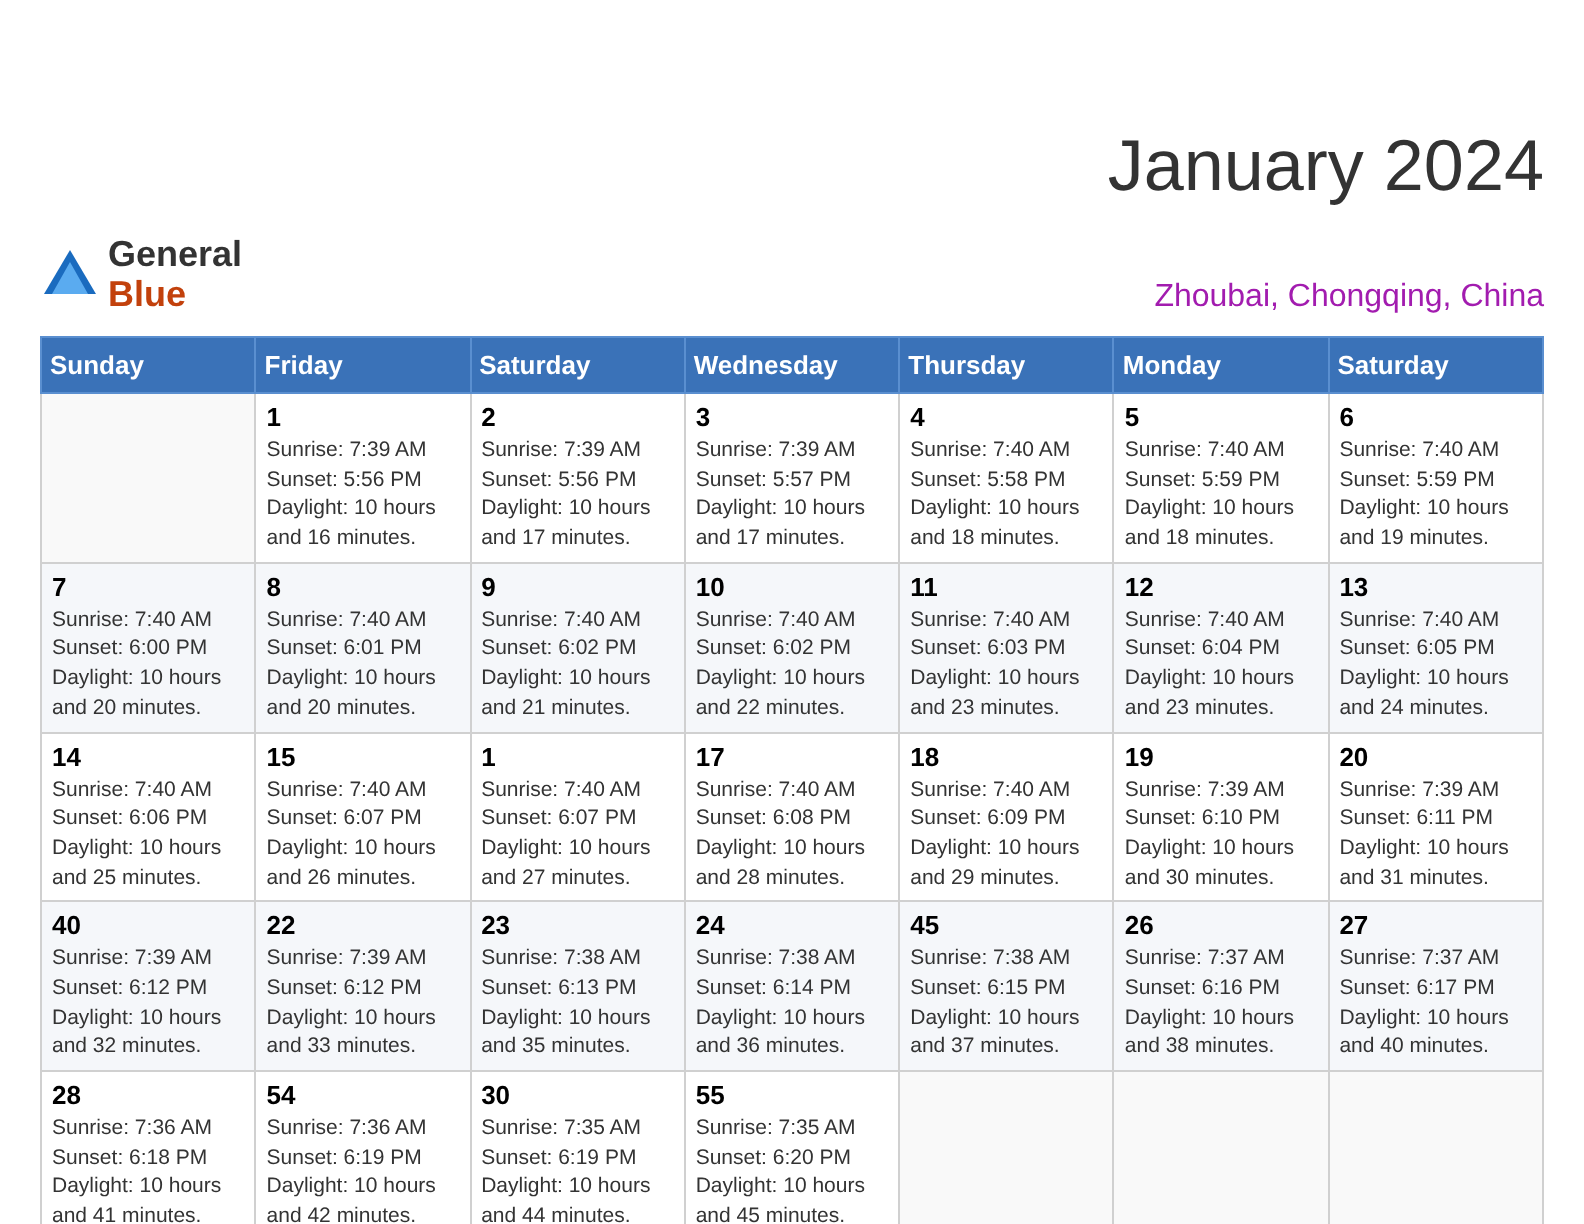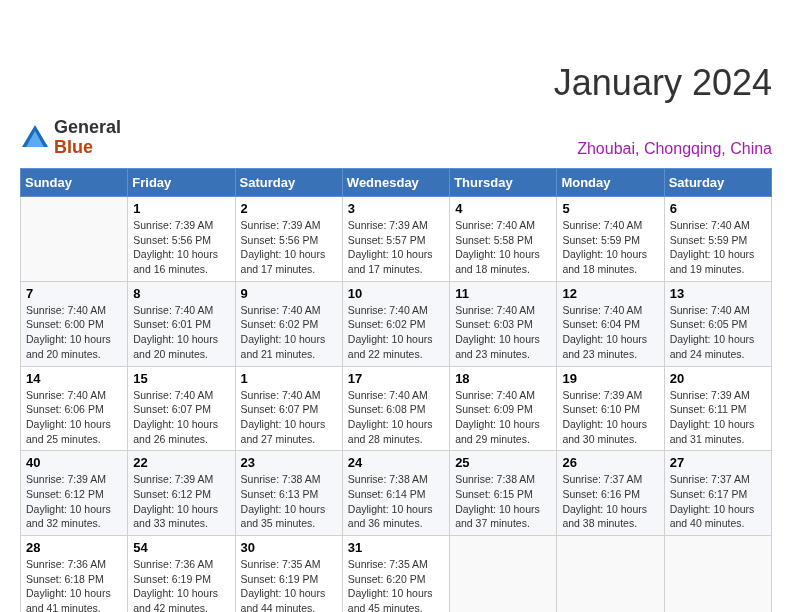--- a/index.html
+++ b/index.html
@@ -295,21 +295,21 @@
 and 35 minutes.</div>
         </td>
         <td>
           <span class="day-number">24</span>
           <div class="day-info" style="white-space: pre-line;">Sunrise: 7:38 AM
 Sunset: 6:14 PM
 Daylight: 10 hours
 and 36 minutes.</div>
         </td>
         <td>
-          <span class="day-number">25</span>
+          <span class="day-number">45</span>
           <div class="day-info" style="white-space: pre-line;">Sunrise: 7:38 AM
 Sunset: 6:15 PM
 Daylight: 10 hours
 and 37 minutes.</div>
         </td>
         <td>
           <span class="day-number">26</span>
           <div class="day-info" style="white-space: pre-line;">Sunrise: 7:37 AM
 Sunset: 6:16 PM
 Daylight: 10 hours
@@ -339,21 +339,21 @@
 and 42 minutes.</div>
         </td>
         <td>
           <span class="day-number">30</span>
           <div class="day-info" style="white-space: pre-line;">Sunrise: 7:35 AM
 Sunset: 6:19 PM
 Daylight: 10 hours
 and 44 minutes.</div>
         </td>
         <td>
-          <span class="day-number">31</span>
+          <span class="day-number">55</span>
           <div class="day-info" style="white-space: pre-line;">Sunrise: 7:35 AM
 Sunset: 6:20 PM
 Daylight: 10 hours
 and 45 minutes.</div>
         </td>
         <td class="empty-cell"></td>
         <td class="empty-cell"></td>
         <td class="empty-cell"></td>
       </tr>
     </tbody>

